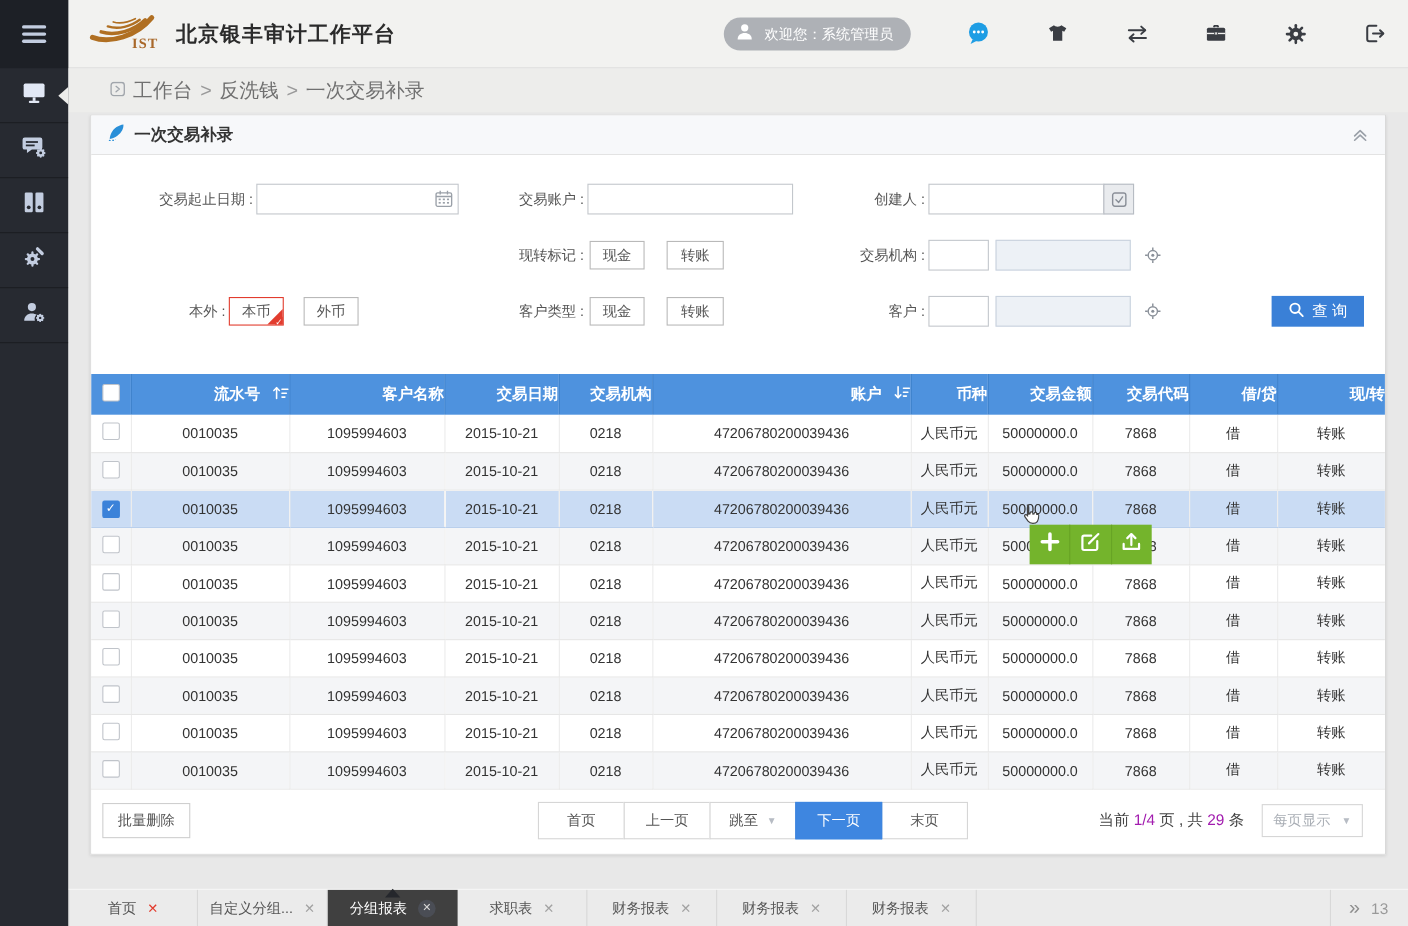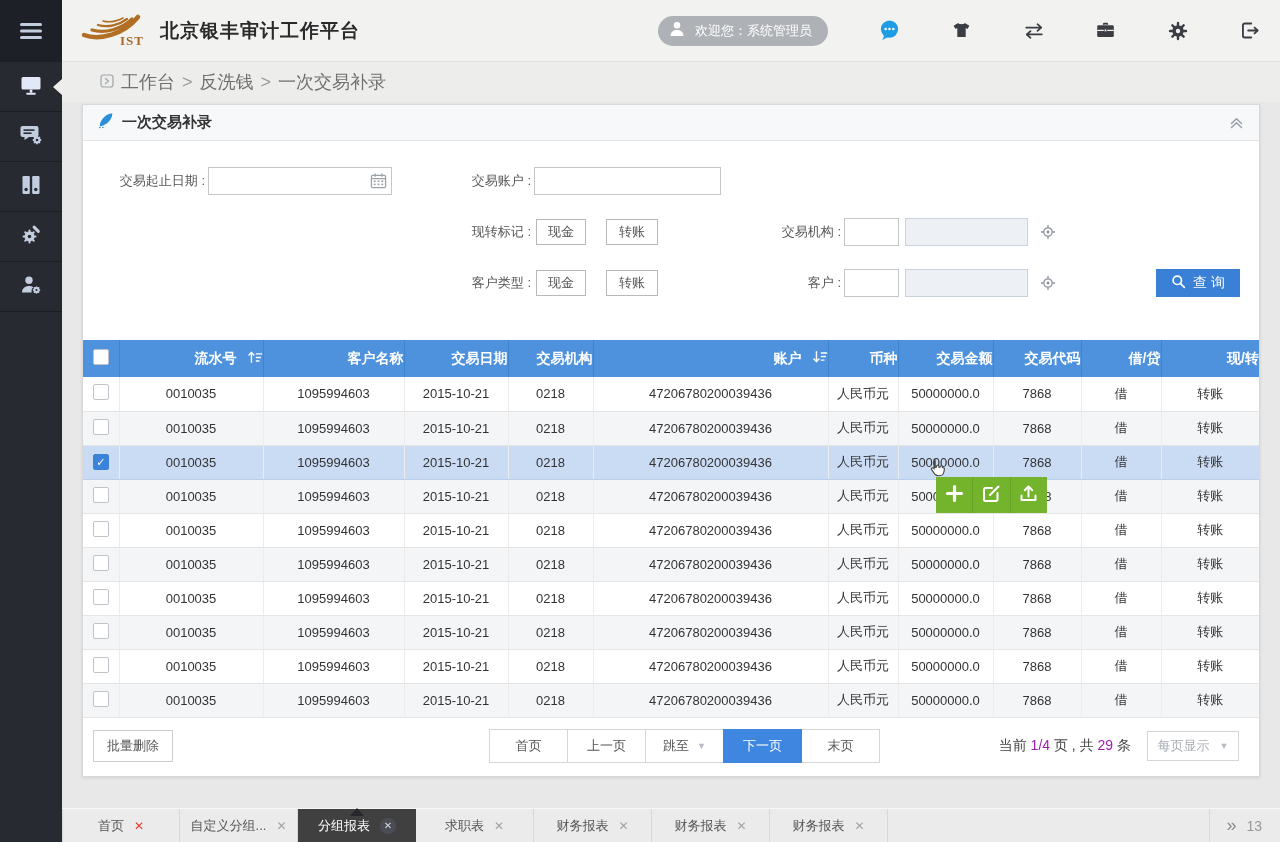--- a/index.html
+++ b/index.html
@@ -286,41 +286,51 @@
           <svg width="17" height="17" viewBox="0 0 17 17" fill="none" stroke="#9aa0a8" stroke-width="1.5" stroke-linecap="round" stroke-linejoin="round">
             <path d="M3.5 9.5 L8.5 4.8 L13.5 9.5"></path>
             <path d="M3.5 13.5 L8.5 8.8 L13.5 13.5"></path>
           </svg>
         </span>
     </div>
 
     <div class="form">
 
       <div class="fg" style="left:0;top:26px;">
-        <span class="lb" style="width:122px;">交易起止日期 :</span>
+        <span class="lb" style="width:122px;margin-left:25px;">交易起止日期 :</span>
         <span class="inp-wrap" style="margin-left:3px;">
           <input class="inp" style="width: 184px;" value="">
           <span class="cal-ico"><svg width="17" height="17" viewBox="0 0 18 18" fill="none" stroke="#9aa0a8" stroke-width="1.3">
                 <rect x="1.5" y="3.5" width="15" height="13" rx="1.5"></rect>
                 <path d="M5.5 1.5 v3.5 M12.5 1.5 v3.5 M1.5 7 H16.5"></path>
                 <g fill="#9aa0a8" stroke="none">
                   <rect x="4" y="9" width="2" height="1.6"></rect>
                   <rect x="8" y="9" width="2" height="1.6"></rect>
                   <rect x="12" y="9" width="2" height="1.6"></rect>
                   <rect x="4" y="12.3" width="2" height="1.6"></rect>
                   <rect x="8" y="12.3" width="2" height="1.6"></rect>
                   <rect x="12" y="12.3" width="2" height="1.6"></rect>
                 </g>
               </svg></span>
         </span>
       </div>
       <div class="fg" style="left:328px;top:26px;">
         <span class="lb" style="width:120px;">交易账户 :</span>
         <input class="inp" style="width: 187px; margin-left: 3px;" value="">
       </div>
+      <div class="fg" style="left:656px;top:26px;">
+        <span class="lb" style="width:102px;">创建人 :</span>
+        <input class="inp" style="width: 160px; margin-left: 3px;" value="">
+        <span class="attach-btn">
+            <svg width="15" height="15" viewBox="0 0 15 15" fill="none" stroke="#8a8f98" stroke-width="1.3">
+              <rect x="1.5" y="1.5" width="12" height="12" rx="2"></rect>
+              <path d="M4.5 7.5 L7 10 L10.5 5" stroke-linecap="round" stroke-linejoin="round"></path>
+            </svg>
+          </span>
+      </div>
 
       <div class="fg" style="left:328px;top:77px;">
         <span class="lb" style="width:120px;">现转标记 :</span>
         <span class="toggle" style="width:50px;margin-left:5px;">
             <span>现金</span>
           </span>
         <span class="toggle" style="width:52px;margin-left:20px;">
             <span>转账</span>
           </span>
       </div>
@@ -330,20 +340,29 @@
         <input class="inp dis" style="width: 123px; margin-left: 6px;" value="">
         <span class="target-ico">
             <svg width="16" height="16" viewBox="0 0 16 16" fill="none" stroke="currentColor" stroke-width="1.3">
               <circle cx="8" cy="8" r="4.2"></circle>
               <path d="M8 1 v2.4 M8 12.6 V15 M1 8 h2.4 M12.6 8 H15"></path>
               <circle cx="8" cy="8" r="1.4" fill="currentColor" stroke="none"></circle>
             </svg>
           </span>
       </div>
 
+      <div class="fg" style="left:0;top:128px;">
+        <span class="lb" style="width:122px;">本外 :</span>
+        <span class="toggle sel" style="width:50px;margin-left:3px;">
+            <span>本币</span>
+          </span>
+        <span class="toggle" style="width:50px;margin-left:18px;">
+            <span>外币</span>
+          </span>
+      </div>
       <div class="fg" style="left:328px;top:128px;">
         <span class="lb" style="width:120px;">客户类型 :</span>
         <span class="toggle" style="width:50px;margin-left:5px;">
             <span>现金</span>
           </span>
         <span class="toggle" style="width:52px;margin-left:20px;">
             <span>转账</span>
           </span>
       </div>
       <div class="fg" style="left:656px;top:128px;">

